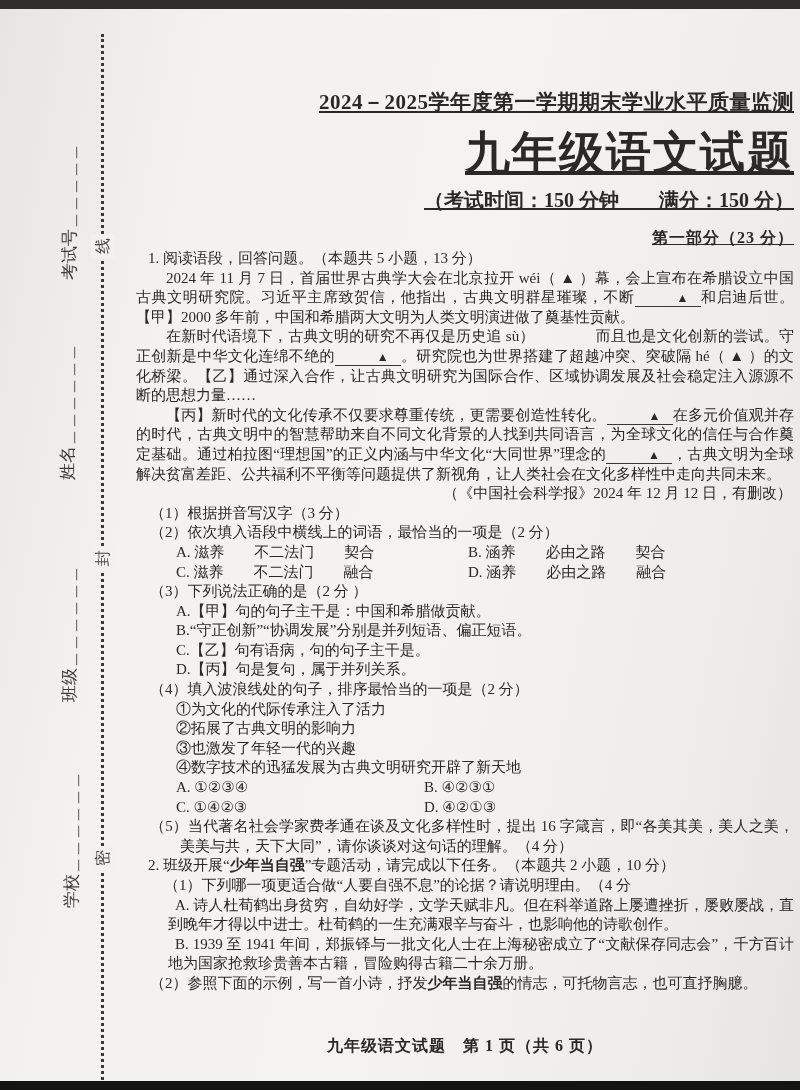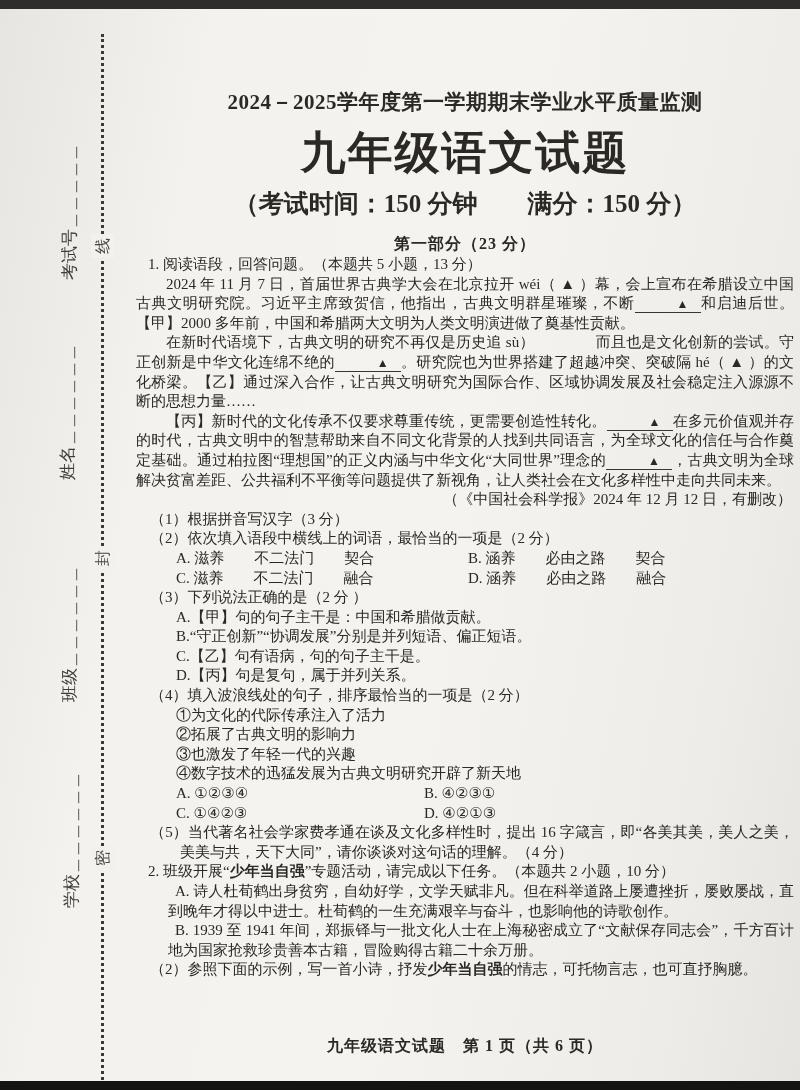--- a/index.html
+++ b/index.html
@@ -19,24 +19,24 @@
     position:absolute;left:91px;width:24px;height:24px;line-height:24px;text-align:center;
     font-size:16px;color:#4a4641;background:#f2f1ee;transform:rotate(-90deg);
   }
   .margin-field{
     position:absolute;height:22px;line-height:22px;white-space:nowrap;
     font-size:17px;color:#3f3c38;transform:rotate(-90deg);text-align:center;
   }
 
   
   .content{position:absolute;left:136px;top:88px;width:658px;}
-  .center{text-align:center;}
+  .center{text-align:right;text-decoration:underline;}
   .session{font-size:21px;font-weight:bold;letter-spacing:0.5px;margin:0;}
   .big-title{font-size:45px;font-weight:900;letter-spacing:2px;margin:7px 0 4px 0;}
-  .meta{font-size:25px;font-weight:bold;margin:2px 0 8px 0;}
+  .meta{font-size:20px;font-weight:bold;margin:2px 0 8px 0;}
   .part{font-size:16px;font-weight:bold;margin:14px 0 0 0;letter-spacing:1px;}
 
   .sec-heading{font-size:17.5px;font-weight:bold;margin:15px 0 0 0;}
   .line{font-size:15px;line-height:19.6px;margin:0;text-align:justify;}
   .intro{padding-left:12px;}
   .para{text-indent:2em;}
   .source{text-align:right;text-indent:0;padding-right:2px;}
   .subq{padding-left:14px;}
   .hang5{padding-left:44px;text-indent:-30px;}
   .optrow{padding-left:40px;display:flex;}
@@ -116,18 +116,19 @@
     <span>B. ④②③①</span>
   </div>
   <div class="line optrow optrow4">
     <span class="cell1">C. ①④②③</span>
     <span>D. ④②①③</span>
   </div>
 
   <p class="line hang5">（5）当代著名社会学家费孝通在谈及文化多样性时，提出 16 字箴言，即“各美其美，美人之美，美美与共，天下大同”，请你谈谈对这句话的理解。（4 分）</p>
 
   <p class="line q2intro">2. 班级开展“<b>少年当自强</b>”专题活动，请完成以下任务。（本题共 2 小题，10 分）</p>
+  <p class="line q2sub">（1）下列哪一项更适合做“人要自强不息”的论据？请说明理由。（4 分</p>
   <p class="line q2opt">A. 诗人杜荀鹤出身贫穷，自幼好学，文学天赋非凡。但在科举道路上屡遭挫折，屡败屡战，直到晚年才得以中进士。杜荀鹤的一生充满艰辛与奋斗，也影响他的诗歌创作。</p>
   <p class="line q2opt">B. 1939 至 1941 年间，郑振铎与一批文化人士在上海秘密成立了“文献保存同志会”，千方百计地为国家抢救珍贵善本古籍，冒险购得古籍二十余万册。</p>
   <p class="line q2sub" style="padding-left:14px">（2）参照下面的示例，写一首小诗，抒发<b>少年当自强</b>的情志，可托物言志，也可直抒胸臆。</p>
 </div>
 
 <div class="footer">九年级语文试题　第 1 页（共 6 页）</div>
 
 </body></html>

